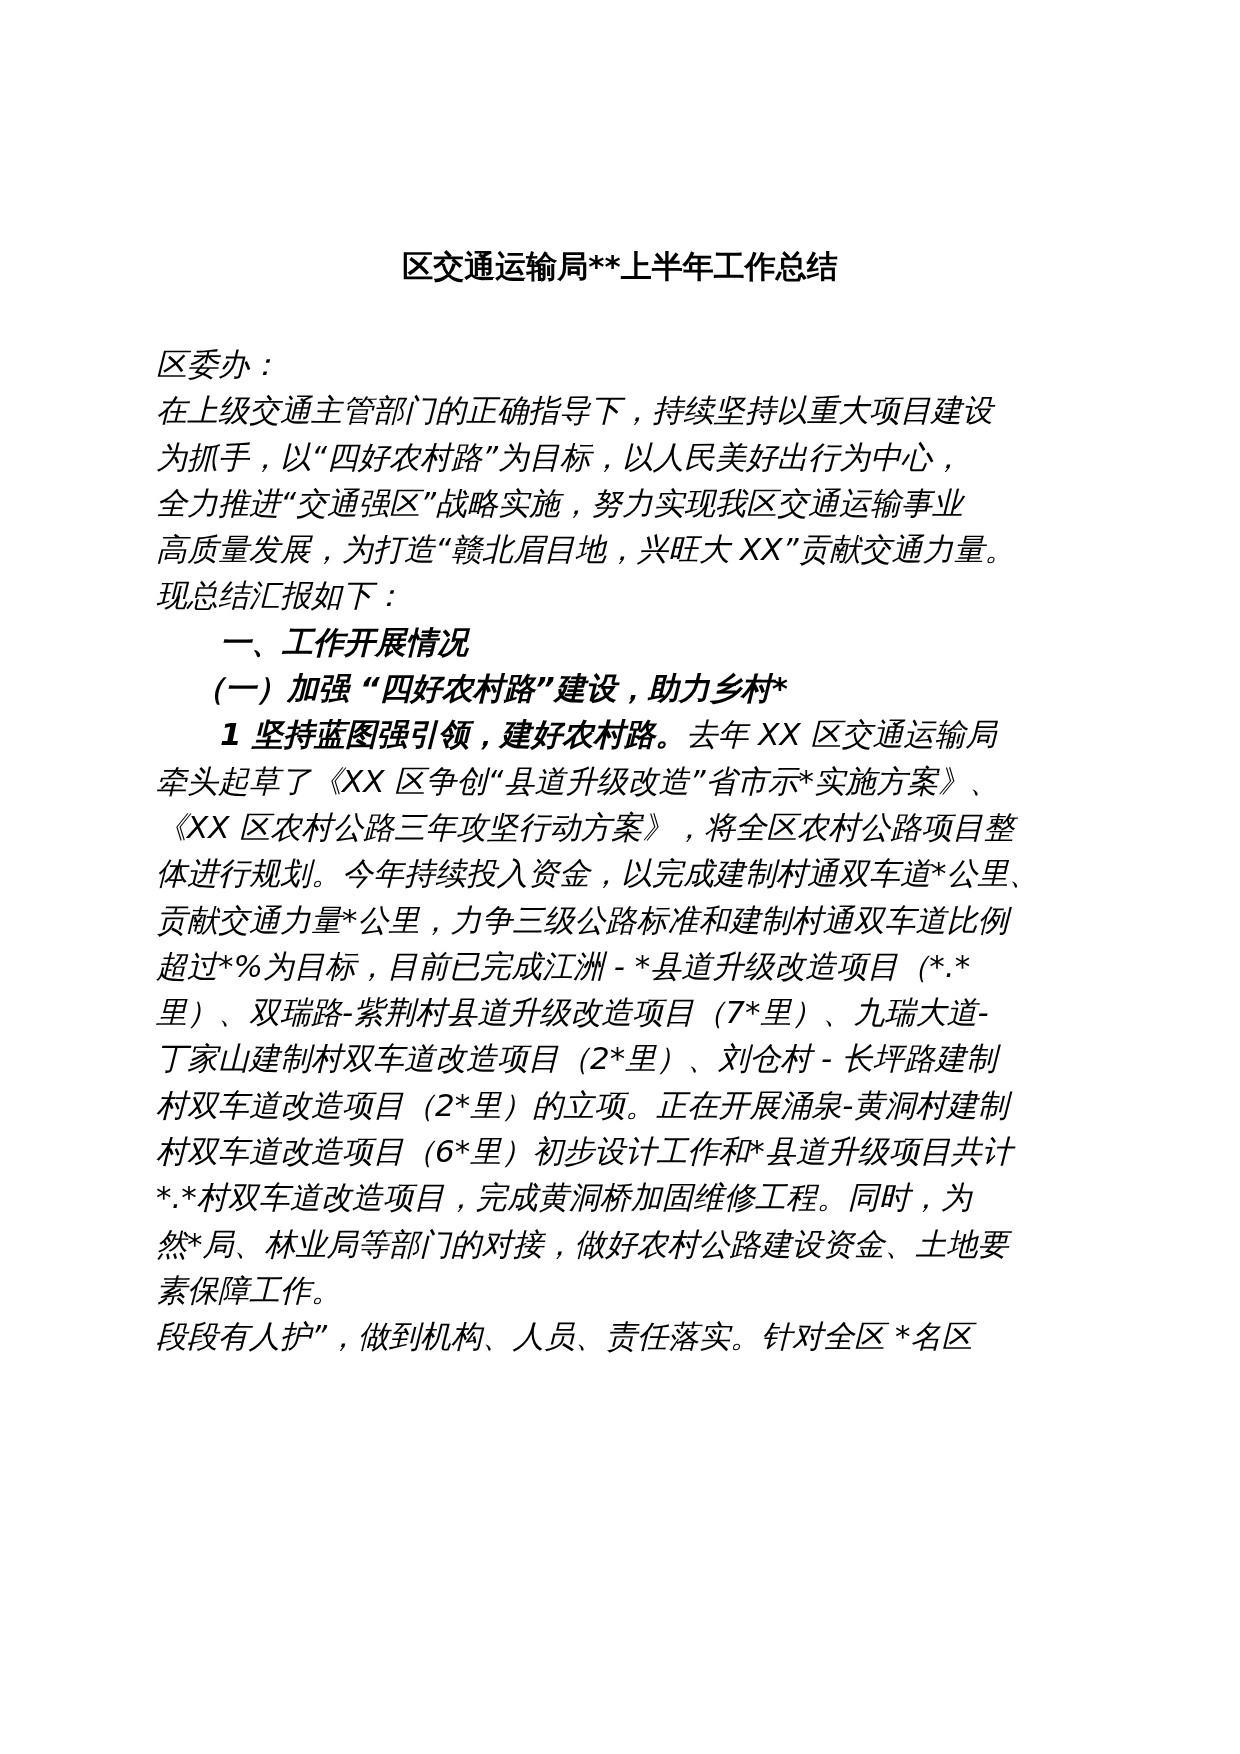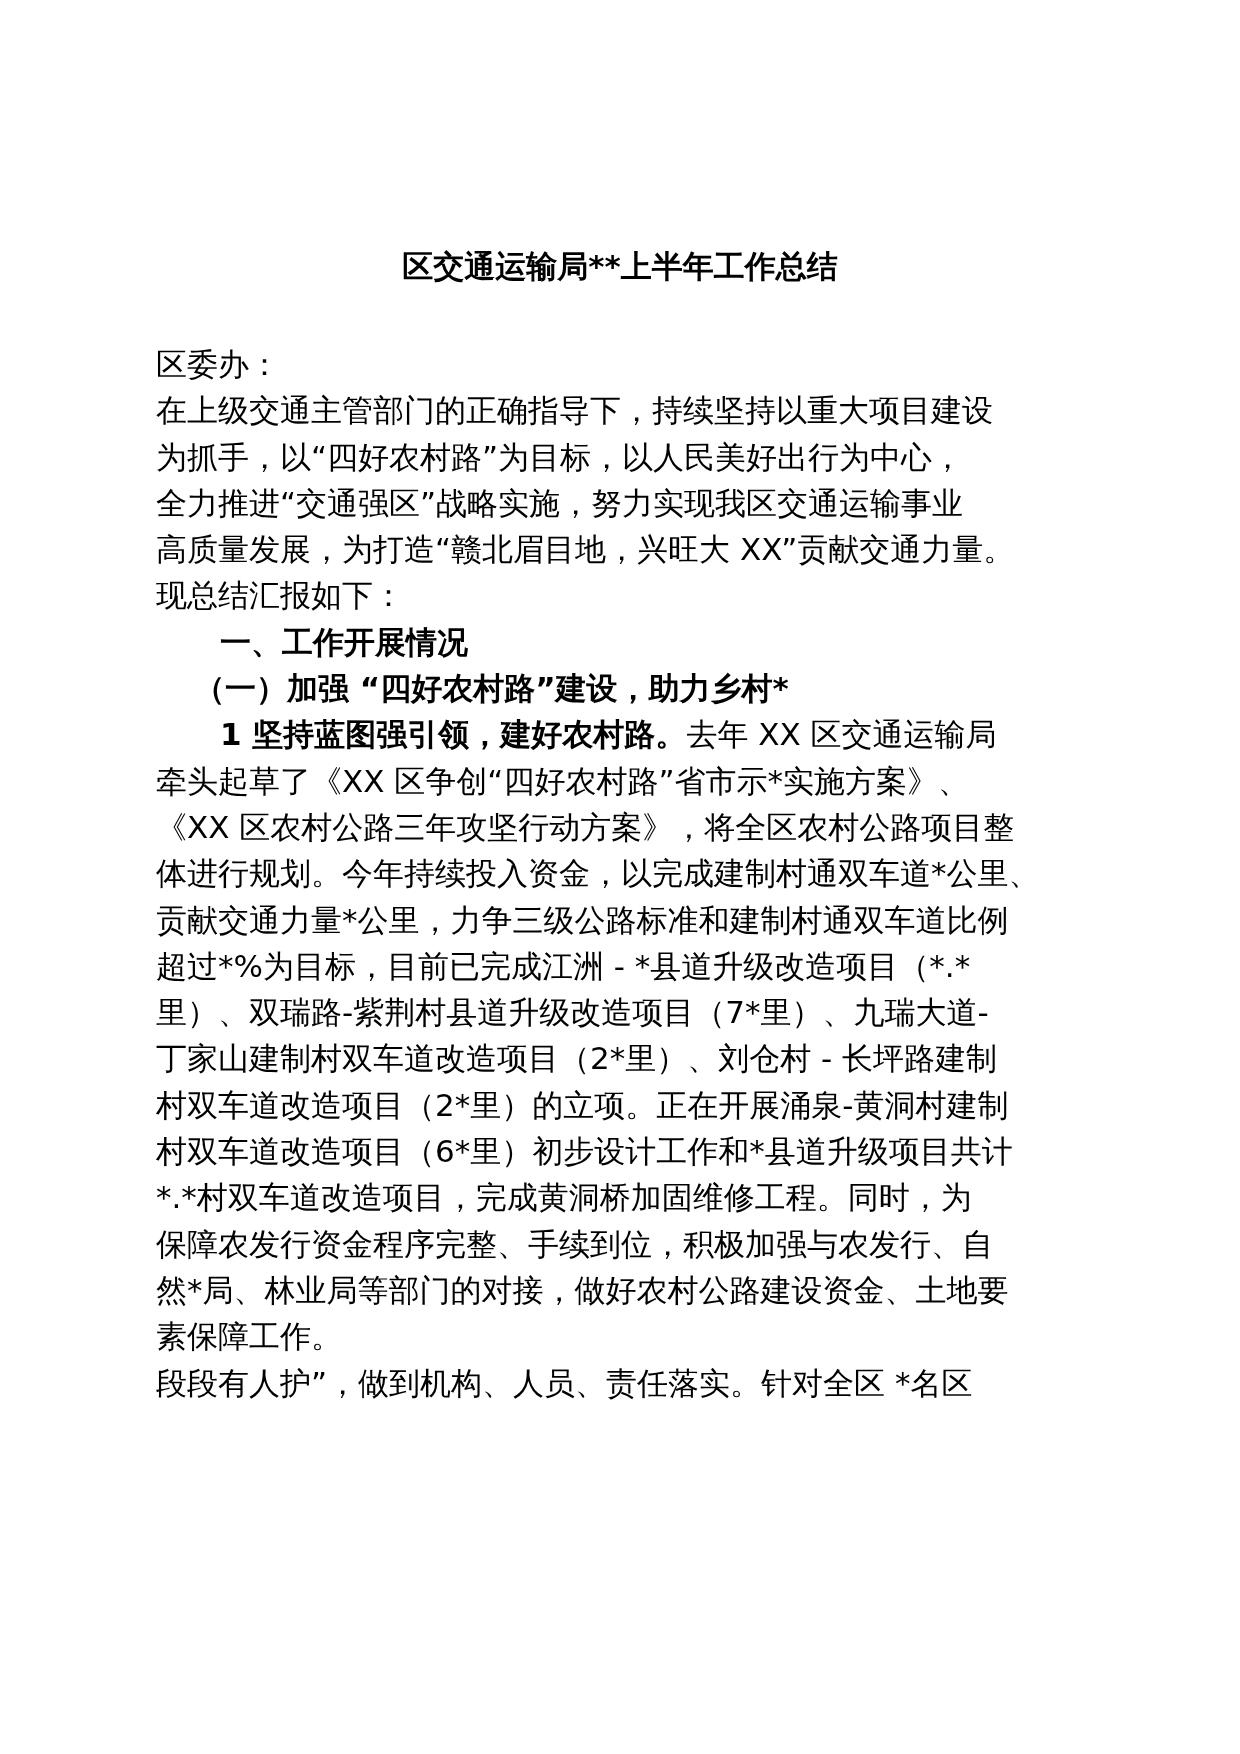--- a/index.html
+++ b/index.html
@@ -40,20 +40,21 @@
     left: 156px;
     top: 341px;
     width: 940px;
     font-size: 31px;
     line-height: 46.3px;
   }
   .line {
     white-space: nowrap;
     height: 46.3px;
     overflow: visible;
+    font-style: italic;
   }
   .indent { padding-left: 64px; }
   .indent-sub { padding-left: 38px; }
   .bold { font-weight: bold; }
 </style>
 </head>
 <body>
 
 <div class="page">
 
@@ -66,30 +67,29 @@
     <div class="line">在上级交通主管部门的正确指导下，持续坚持以重大项目建设</div>
     <div class="line">为抓手，以“四好农村路”为目标，以人民美好出行为中心，</div>
     <div class="line">全力推进“交通强区”战略实施，努力实现我区交通运输事业</div>
     <div class="line">高质量发展，为打造“赣北眉目地，兴旺大 XX”贡献交通力量。</div>
     <div class="line">现总结汇报如下：</div>
 
     <div class="line indent bold">一、工作开展情况</div>
     <div class="line indent-sub bold">（一）加强 “四好农村路”建设，助力乡村*</div>
 
     <div class="line indent"><span class="bold">1 坚持蓝图强引领，建好农村路。</span><span>去年 XX 区交通运输局</span></div>
-    <div class="line">牵头起草了《XX 区争创“四好农村路”省市示*实施方案》、</div>
+    <div class="line">牵头起草了《XX 区争创“县道升级改造”省市示*实施方案》、</div>
     <div class="line">《XX 区农村公路三年攻坚行动方案》，将全区农村公路项目整</div>
     <div class="line">体进行规划。今年持续投入资金，以完成建制村通双车道*公里、</div>
     <div class="line">贡献交通力量*公里，力争三级公路标准和建制村通双车道比例</div>
     <div class="line">超过*%为目标，目前已完成江洲 - *县道升级改造项目（*.*</div>
     <div class="line">里）、双瑞路-紫荆村县道升级改造项目（7*里）、九瑞大道-</div>
     <div class="line">丁家山建制村双车道改造项目（2*里）、刘仓村 - 长坪路建制</div>
     <div class="line">村双车道改造项目（2*里）的立项。正在开展涌泉-黄洞村建制</div>
     <div class="line">村双车道改造项目（6*里）初步设计工作和*县道升级项目共计</div>
     <div class="line">*.*村双车道改造项目，完成黄洞桥加固维修工程。同时，为</div>
-    <div class="line">保障农发行资金程序完整、手续到位，积极加强与农发行、自</div>
     <div class="line">然*局、林业局等部门的对接，做好农村公路建设资金、土地要</div>
     <div class="line">素保障工作。</div>
 
     <div class="line">段段有人护”，做到机构、人员、责任落实。针对全区 *名区</div>
 
   </div>
 </div>
 
 </body></html>

